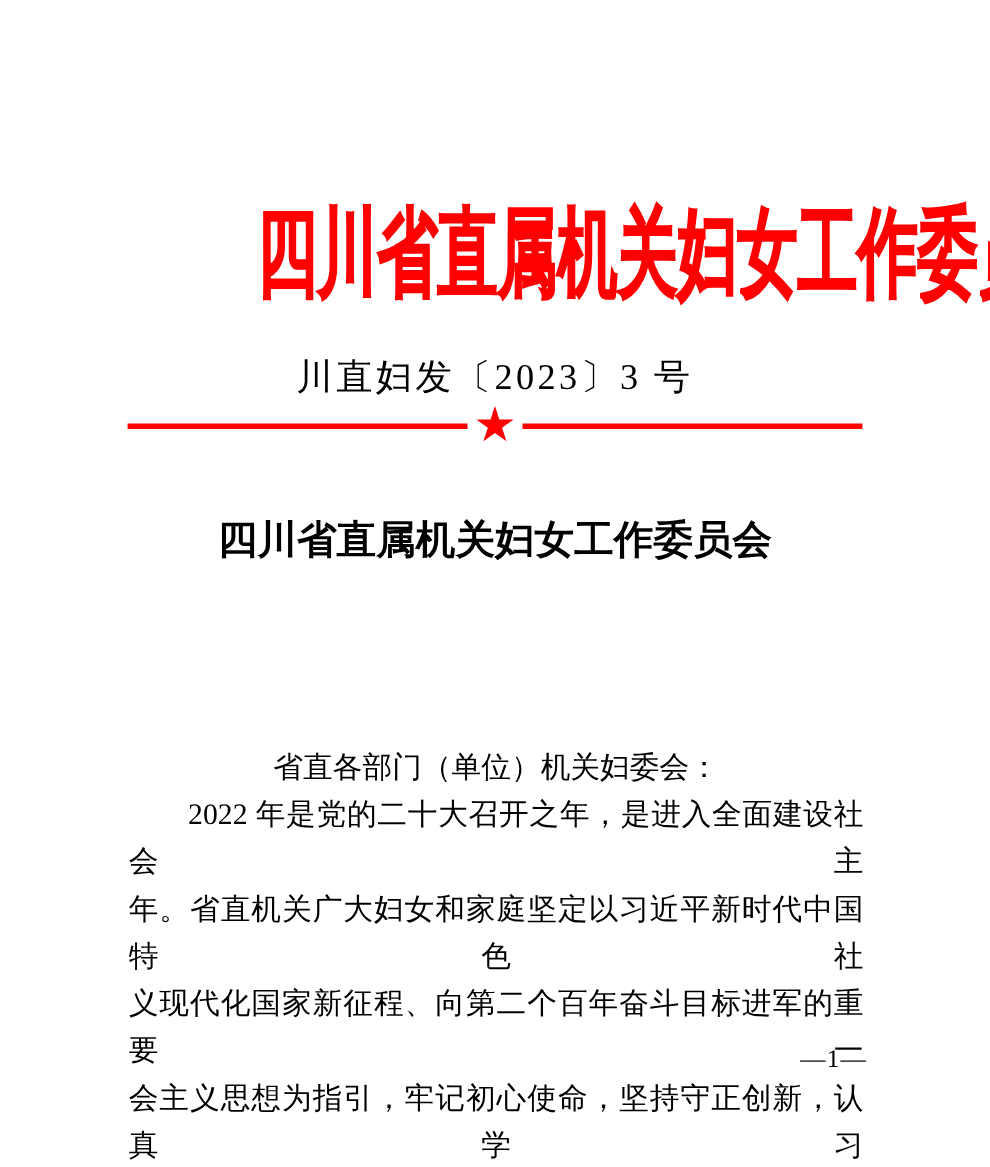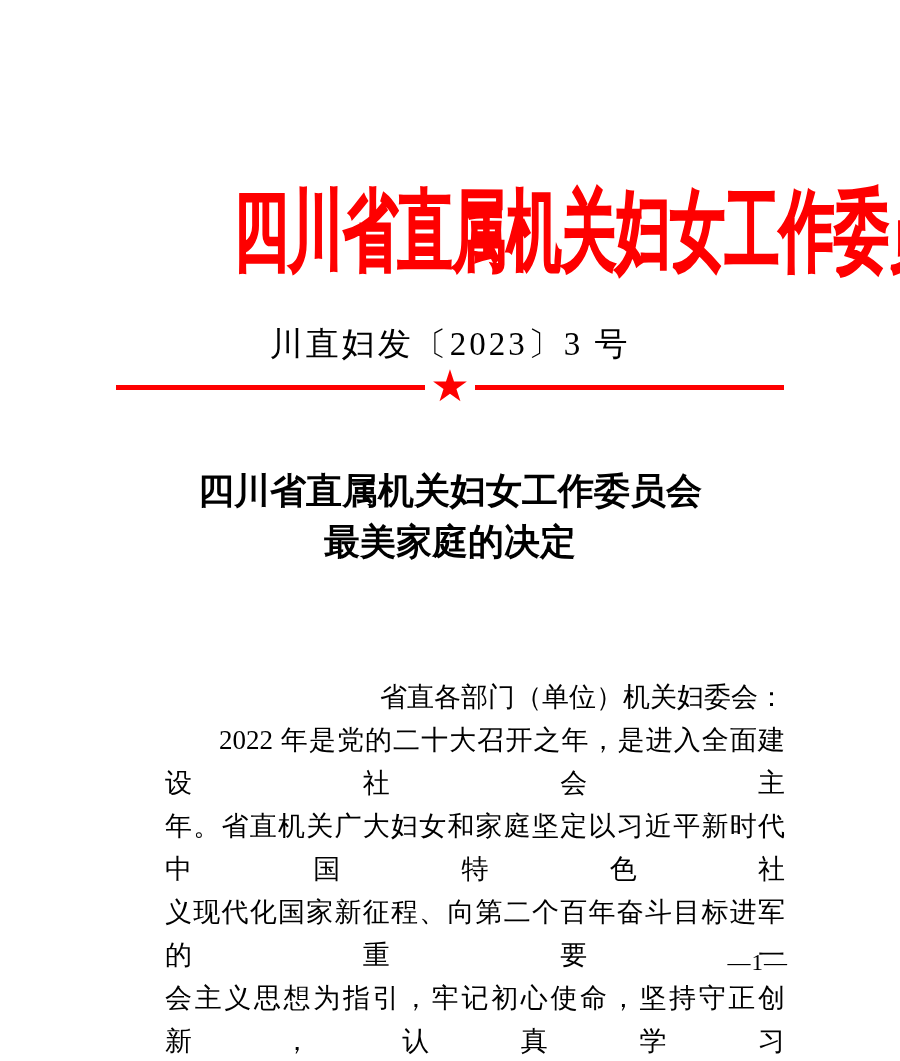--- a/index.html
+++ b/index.html
@@ -83,25 +83,24 @@
 
   
   .body-text {
     position: absolute;
     top: 676px;
     left: 117px;
     width: 668px;
     font-size: 27px;
     line-height: 43px;
   }
-  .salutation { text-align: right; }
+  .salutation { text-align: center; }
   .para-line {
     text-align: justify;
     text-align-last: justify;
-    margin-left: 48px;
   }
   .para-line.indent { text-indent: 2em; }
 
   
   .page-number {
     position: absolute;
     top: 948px;
     right: 112px;
     font-size: 23px;
     line-height: 30px;
@@ -120,21 +119,20 @@
   <div class="doc-number">川直妇发〔2023〕3 号</div>
 
   <div class="red-rule">
     <div class="rule-line"></div>
     <span class="rule-star">★</span>
     <div class="rule-line"></div>
   </div>
 
   <div class="doc-title">
     <div>四川省直属机关妇女工作委员会</div>
-    <div>最美家庭的决定</div>
   </div>
 
   <div class="body-text">
     <div class="salutation">省直各部门（单位）机关妇委会：</div>
     <div class="para-line indent">2022 年是党的二十大召开之年，是进入全面建设社会主</div>
     <div class="para-line">年。省直机关广大妇女和家庭坚定以习近平新时代中国特色社</div>
     <div class="para-line">义现代化国家新征程、向第二个百年奋斗目标进军的重要一</div>
     <div class="para-line">会主义思想为指引，牢记初心使命，坚持守正创新，认真学习</div>
 
   </div>

